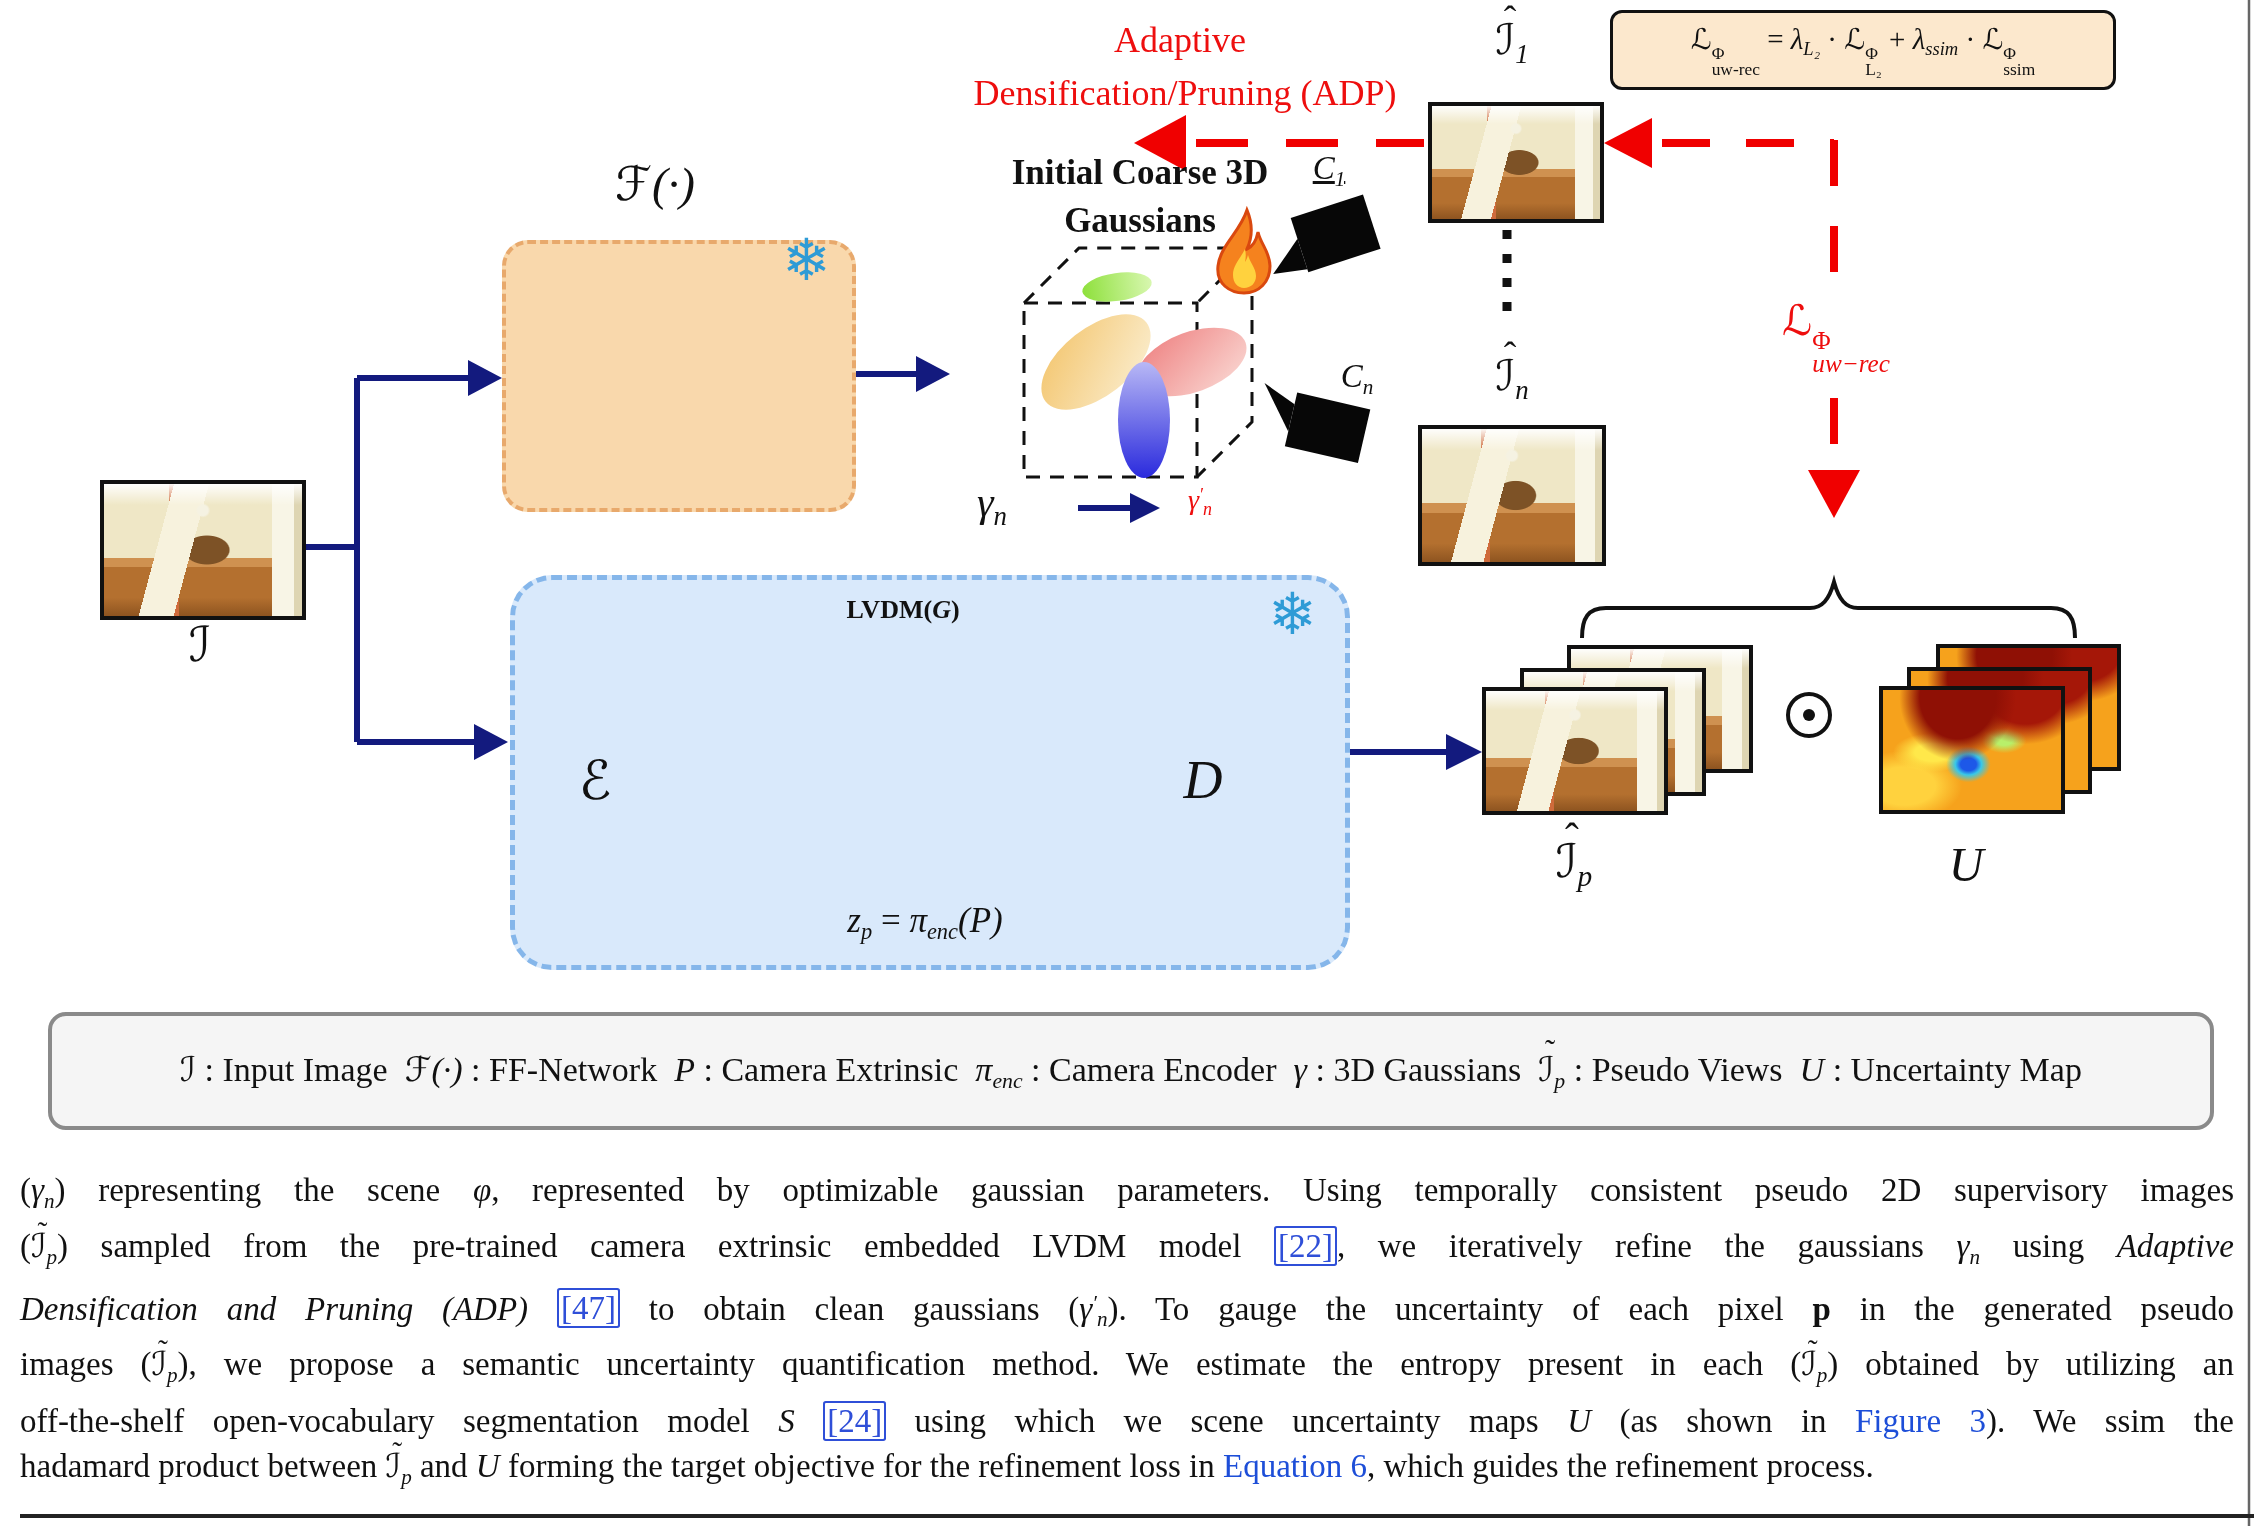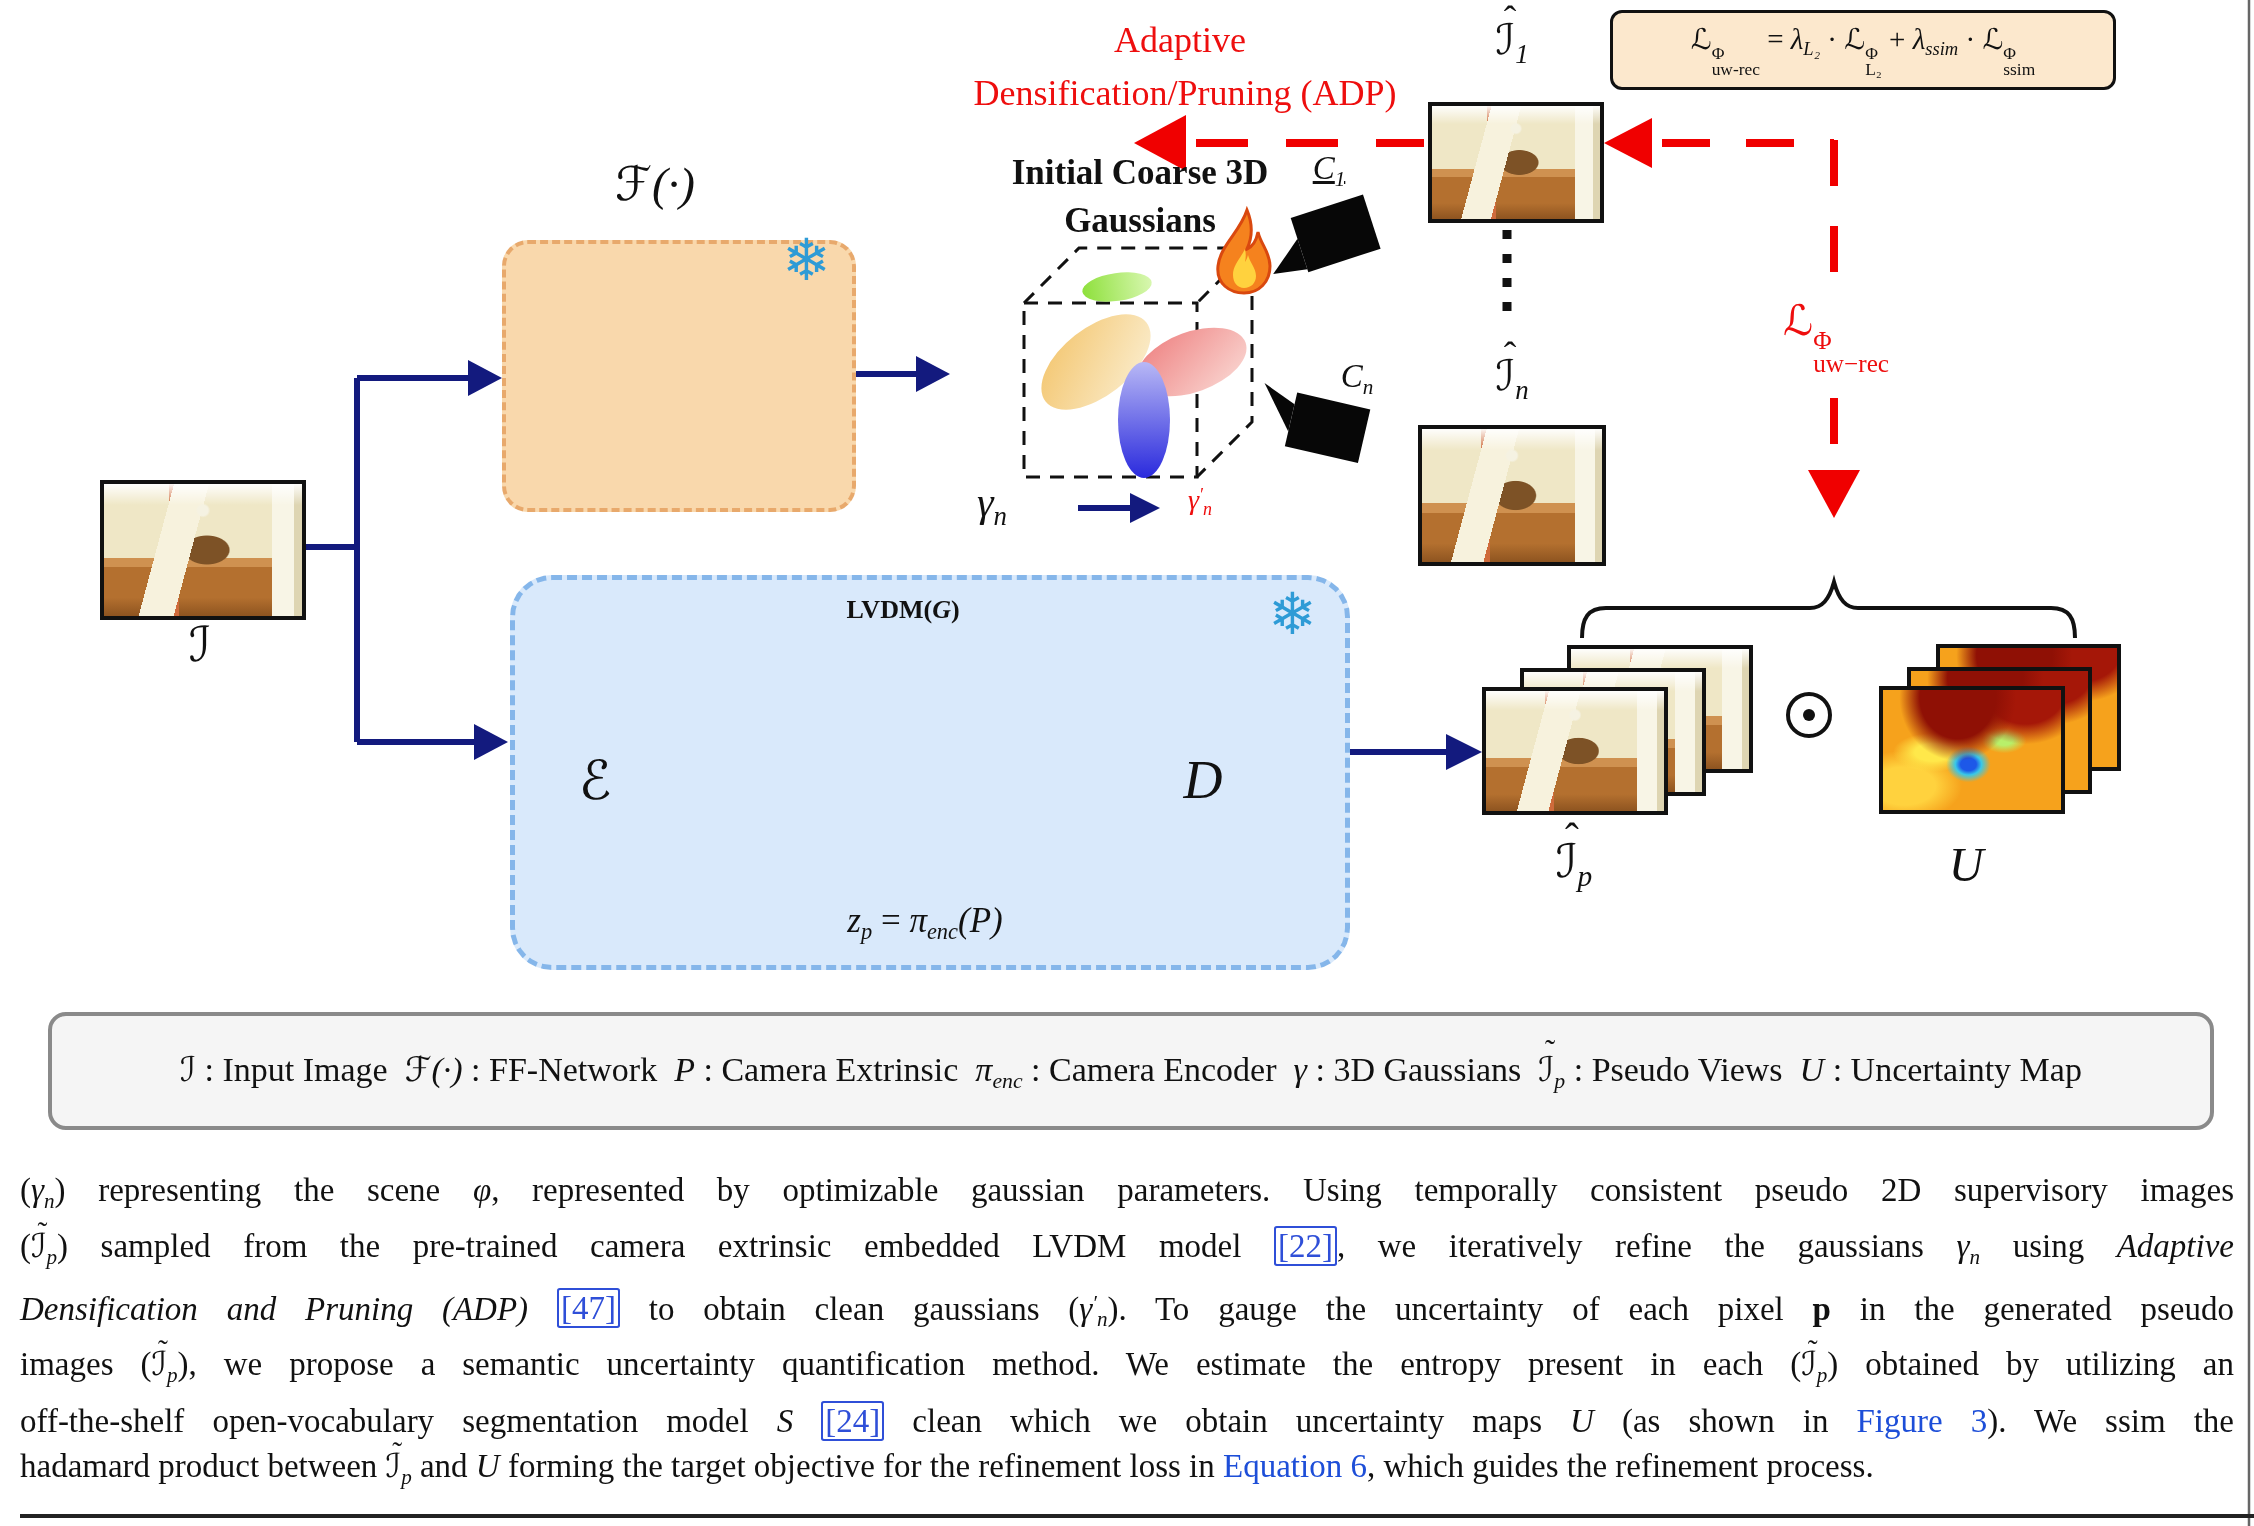--- a/index.html
+++ b/index.html
@@ -29,21 +29,21 @@
   
   .fbox{left:502px;top:240px;width:346px;height:264px;background:#F9D8AC;
         border:4px dashed #E8A96C;border-radius:26px;}
   .lvdmbox{left:510px;top:575px;width:830px;height:385px;background:#D9E9FB;
         border:5px dashed #85B6EA;border-radius:42px;}
   .formulabox{left:1610px;top:10px;width:500px;height:74px;background:#FCE8CD;
         border:3px solid #111;border-radius:12px;font-size:29px;}
   .legendbox{left:48px;top:1012px;width:2158px;height:110px;background:#f5f5f5;
         border:4px solid #8a8a8a;border-radius:18px;font-size:34px;}
   .formulabox .stack,.loss .stack{vertical-align:-0.55em;}
-  .loss .stk-bot{}
+  .loss .stk-bot{font-style:italic;}
 
   
   .room{border:4px solid #111;background-color:#efe7c6;background-repeat:no-repeat;background-image:
     linear-gradient(180deg, rgba(255,255,255,.95), rgba(255,255,255,0) 16%),
     radial-gradient(circle at 50% 20%, #f5f2e2 0 3.5%, rgba(245,242,226,0) 5%),
     linear-gradient(285deg, rgba(247,242,221,0) 0 55%, #f7f2dd 55% 70%, rgba(247,242,221,0) 70%),
     linear-gradient(90deg, rgba(0,0,0,0) 0 33%, #cf6b3b 33% 38%, rgba(0,0,0,0) 38%),
     radial-gradient(ellipse at 52% 50%, #7d5226 0 15%, rgba(125,82,38,0) 16%),
     linear-gradient(90deg, rgba(0,0,0,0) 0 85%, #f8f5e6 85% 96%, #ded5b2 96%),
     linear-gradient(180deg, rgba(0,0,0,0) 0 56%, #cf9150 56% 63%, #b4702f 63% 86%, #8e5420 100%);}
@@ -297,17 +297,17 @@
     </div>
   <div class="abs ctr" style="left:1916px;top:832px;width:100px;height:64px;font-size:48px;">
     <span><span class="sg-m">U</span></span>
     </div>
 
   <div class="abs" style="left:20px;top:1168px;">
     <div class="cap-line"><span>(</span><span class="sg-m">γ</span><span class="sg-sub">n</span><span>) representing the scene </span><span class="sg-m">φ</span><span>, represented by optimizable gaussian parameters. Using temporally consistent pseudo 2D supervisory images</span></div>
     <div class="cap-line"><span>(</span><span class="accent-wrap">ℐ<span class="accent">˜</span></span><span class="sg-sub">p</span><span>) sampled from the pre-trained camera extrinsic embedded LVDM model </span><span class="sg-cite">[22]</span><span>, we iteratively refine the gaussians </span><span class="sg-m">γ</span><span class="sg-sub">n</span><span> using </span><span class="sg-i">Adaptive</span></div>
     <div class="cap-line"><span class="sg-i">Densification and Pruning (ADP) </span><span class="sg-cite">[47]</span><span> to obtain clean gaussians (</span><span class="sg-m">γ</span><span class="sg-sup">′</span><span class="sg-sub">n</span><span>). To gauge the uncertainty of each pixel </span><span class="sg-b">p</span><span> in the generated pseudo</span></div>
     <div class="cap-line"><span>images (</span><span class="accent-wrap">ℐ<span class="accent">˜</span></span><span class="sg-sub">p</span><span>), we propose a semantic uncertainty quantification method. We estimate the entropy present in each (</span><span class="accent-wrap">ℐ<span class="accent">˜</span></span><span class="sg-sub">p</span><span>) obtained by utilizing an</span></div>
-    <div class="cap-line"><span>off-the-shelf open-vocabulary segmentation model </span><span class="sg-m">S</span><span> </span><span class="sg-cite">[24]</span><span> clean which we obtain uncertainty maps </span><span class="sg-m">U</span><span> (as shown in </span><span class="sg-link">Figure 3</span><span>). We ssim the</span></div>
+    <div class="cap-line"><span>off-the-shelf open-vocabulary segmentation model </span><span class="sg-m">S</span><span> </span><span class="sg-cite">[24]</span><span> using which we scene uncertainty maps </span><span class="sg-m">U</span><span> (as shown in </span><span class="sg-link">Figure 3</span><span>). We ssim the</span></div>
     <div class="cap-line cap-last"><span>hadamard product between </span><span class="accent-wrap">ℐ<span class="accent">˜</span></span><span class="sg-sub">p</span><span> and </span><span class="sg-m">U</span><span> forming the target objective for the refinement loss in </span><span class="sg-link">Equation 6</span><span>, which guides the refinement process.</span></div>
   </div>
 
 </div>
 
 </body></html>

